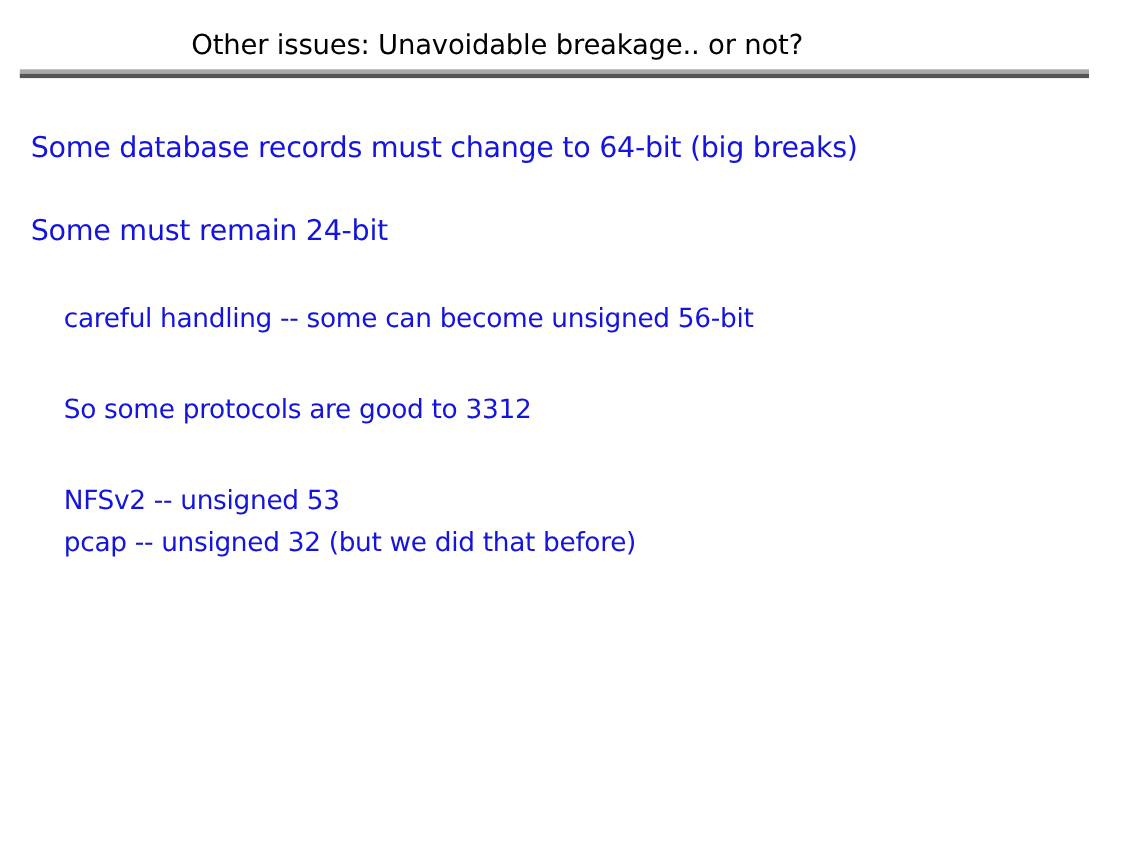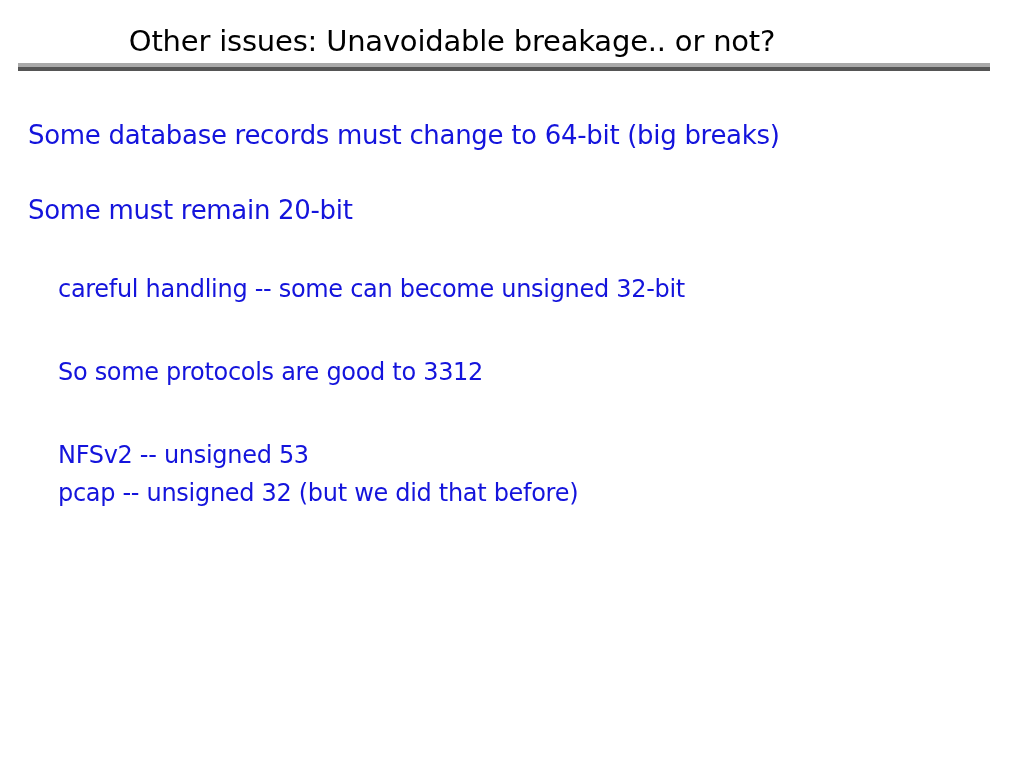--- a/index.html
+++ b/index.html
@@ -23,21 +23,21 @@
   }
 
   
   .slide-title {
     position: absolute;
     left: 0;
     top: 26px;
     width: 904px;
     text-align: center;
     font-family: "DejaVu Sans", sans-serif;
-    font-size: 29px;
+    font-size: 25px;
     font-weight: 400;
     letter-spacing: -0.2px;
     color: #000000;
     line-height: 30px;
     white-space: nowrap;
   }
 
   
   .title-rule {
     position: absolute;
@@ -112,23 +112,23 @@
 
   <div class="title-rule">
     <div class="band-light"></div>
     <div class="band-dark"></div>
   </div>
 
   <div class="body-region">
 
     <div class="line level-1 l1">Some database records must change to 64-bit (big breaks)</div>
 
-    <div class="line level-1 l2">Some must remain 20-bit</div>
+    <div class="line level-1 l2">Some must remain 24-bit</div>
 
-    <div class="line level-2 l3">careful handling -- some can become unsigned 32-bit</div>
+    <div class="line level-2 l3">careful handling -- some can become unsigned 56-bit</div>
 
     <div class="line level-2 l4">So some protocols are good to 3312</div>
 
     <div class="line level-2 l5">NFSv2 -- unsigned 53</div>
 
     <div class="line level-2 l6">pcap -- unsigned 32 (but we did that before)</div>
 
 
   </div>
 

